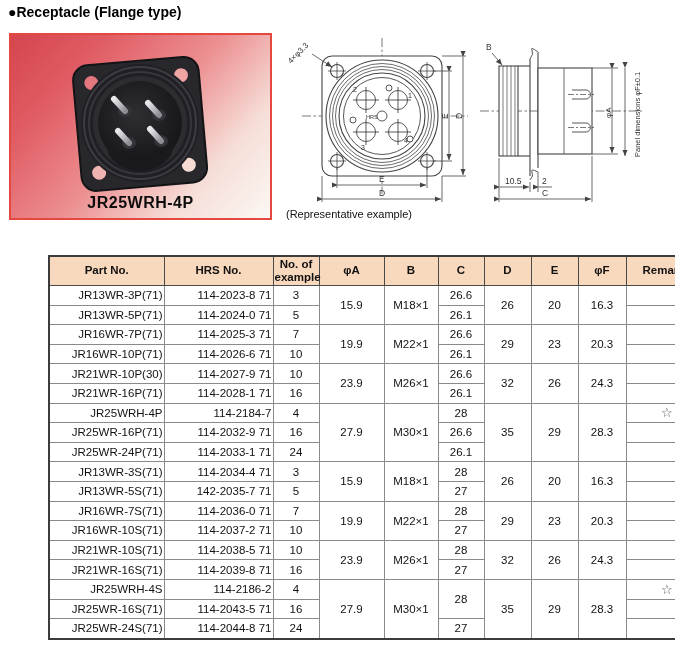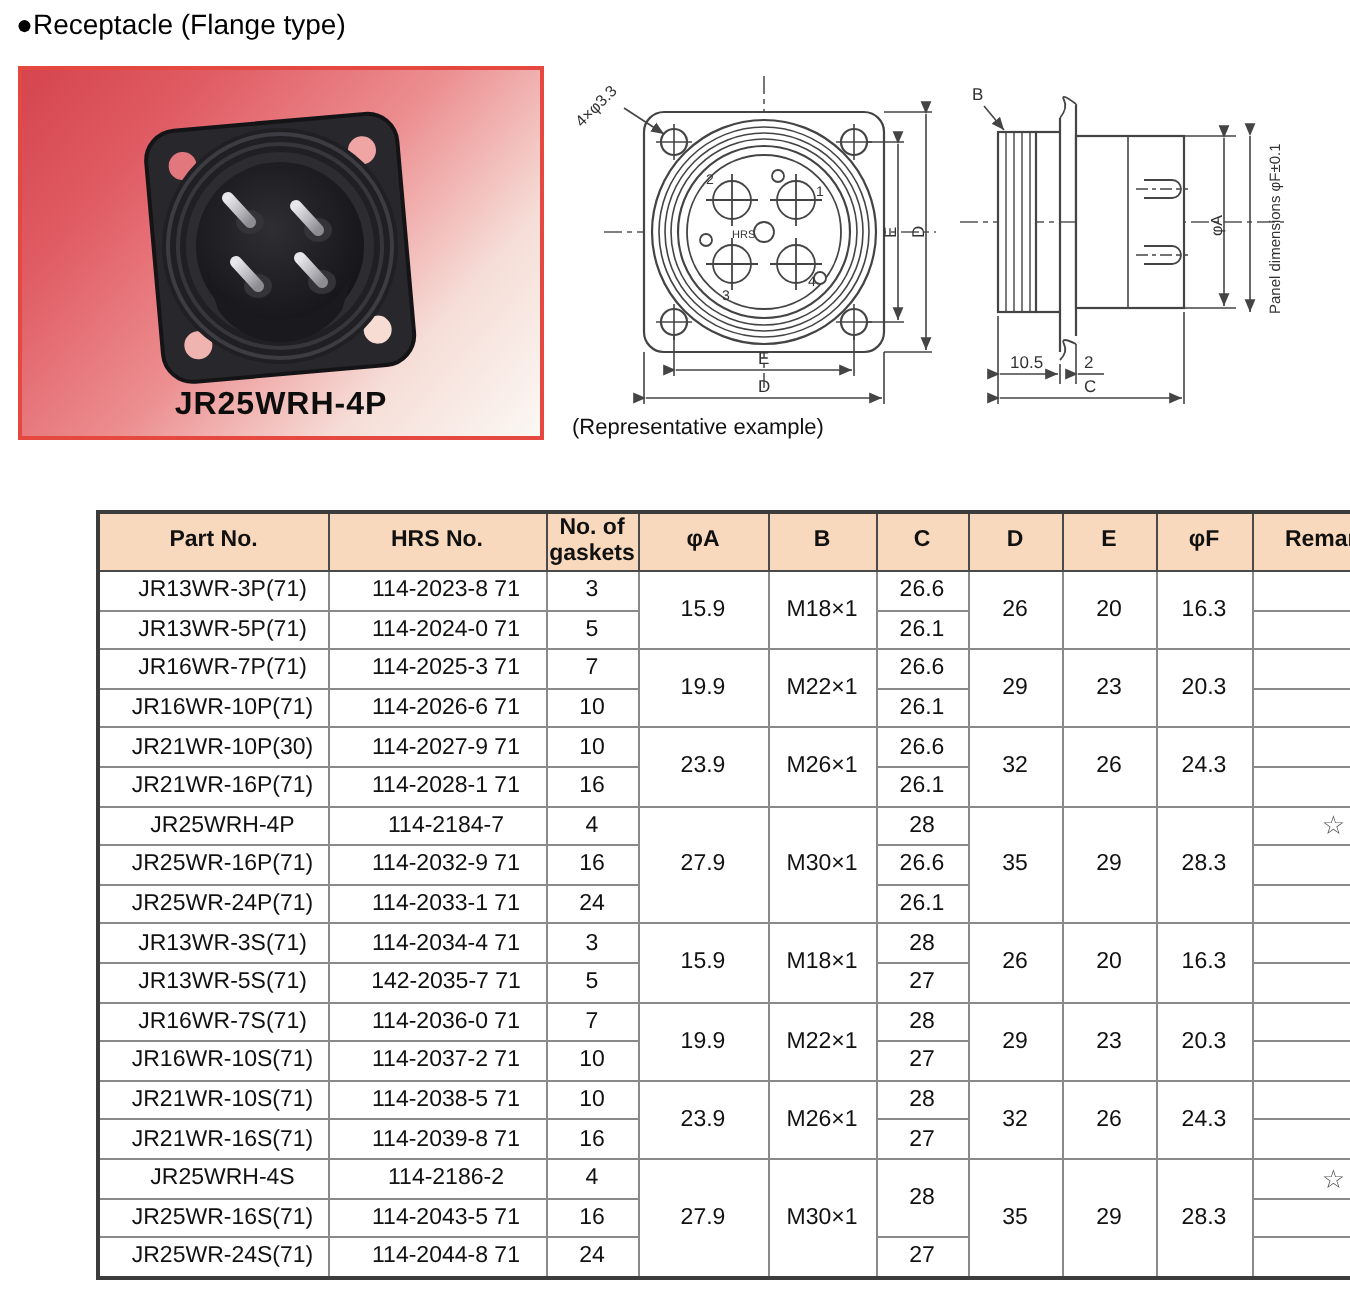--- a/index.html
+++ b/index.html
@@ -1,21 +1,21 @@
 <!DOCTYPE html>
 <html><head>
 <meta charset="utf-8">
 <style>
   html,body{margin:0;padding:0;}
   body{
     width:675px;height:646px;position:relative;background:#ffffff;
     font-family:"Liberation Sans",sans-serif;color:#1a1a1a;overflow:hidden;
   }
   .page-title{
-    position:absolute;left:8px;top:4px;font-size:14px;font-weight:normal;color:#000;
+    position:absolute;left:8px;top:4px;font-size:14px;font-weight:bold;color:#000;
   }
   
   .photo{
     position:absolute;left:9px;top:33px;width:259px;height:183px;
     border:2px solid #e5483f;
     background:linear-gradient(132deg,#d5454e 0%,#e05b63 22%,#ec8e90 50%,#f6ddd7 76%,#fbf8f4 100%);
   }
   .photo-label{
     position:absolute;left:0;bottom:6px;width:100%;text-align:center;
     font-size:16px;font-weight:bold;color:#0d0d0d;letter-spacing:.5px;
@@ -35,21 +35,21 @@
   }
   table.spec th{
     background:#f9d9bd;border:1px solid #4a4a4a;
     font-size:11.5px;font-weight:bold;color:#111;
     height:28px;padding:0 1px;line-height:1.15;
   }
   table.spec td{
     border:1px solid #8a8a8a;font-size:11.5px;color:#111;
     text-align:center;height:18.6px;padding:0 1px;background:#fff;
   }
-  table.spec td.left{text-align:center;padding-left:10px;}
+  table.spec td.left{text-align:right;padding-left:10px;}
   table.spec td.star{font-size:13px;color:#555;}
   .note{position:absolute;left:10px;top:647px;font-size:15px;color:#111;}
 </style>
 </head>
 <body>
 
 <div class="page-title">●Receptacle (Flange type)</div>
 
 <div class="photo">
   <svg width="259" height="183" viewBox="0 0 259 183">
@@ -252,21 +252,21 @@
       <col style="width:46px">
       <col style="width:47px">
       <col style="width:47px">
     <col style="width:48px">
       <col style="width:82px">
   </colgroup>
   <thead>
       <tr>
         <th>Part No.</th>
         <th>HRS No.</th>
-        <th>No. of gaskets</th>
+        <th>No. of example</th>
         <th>φA</th>
         <th>B</th>
         <th>C</th>
         <th>D</th>
         <th>E</th>
         <th>φF</th>
         <th>Remarks</th>
       </tr>
     </thead>
   <tbody>

